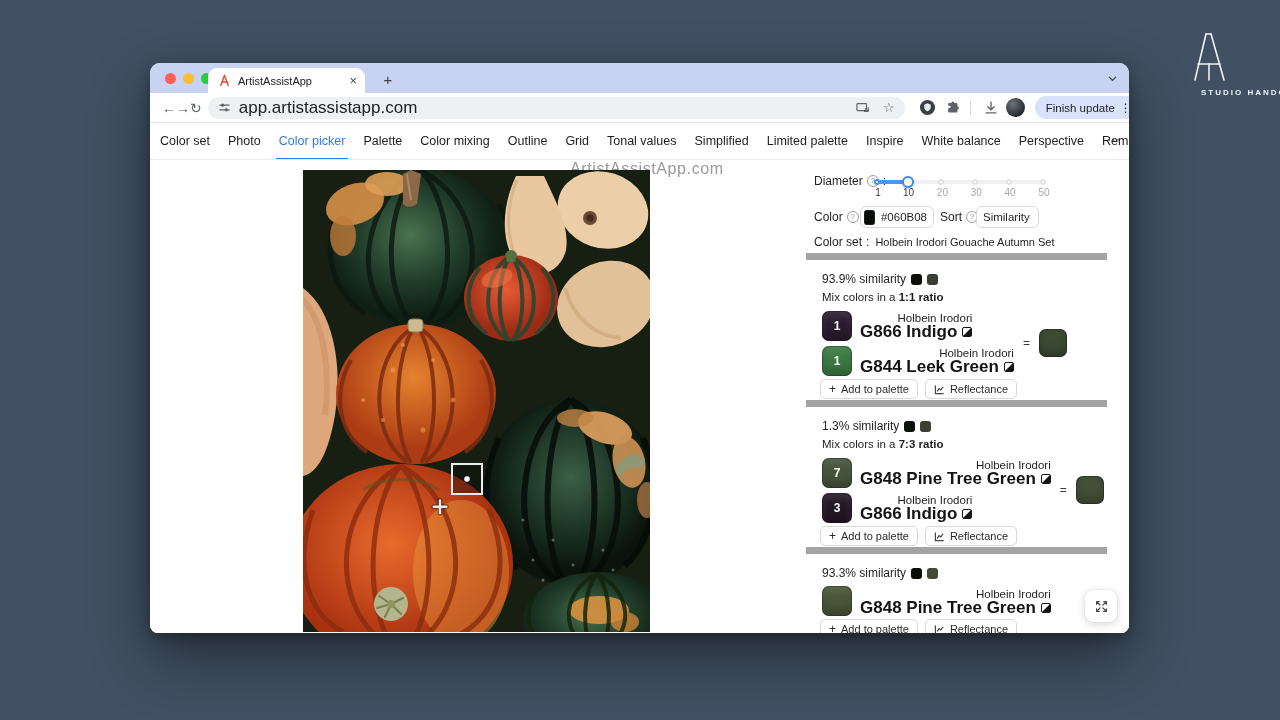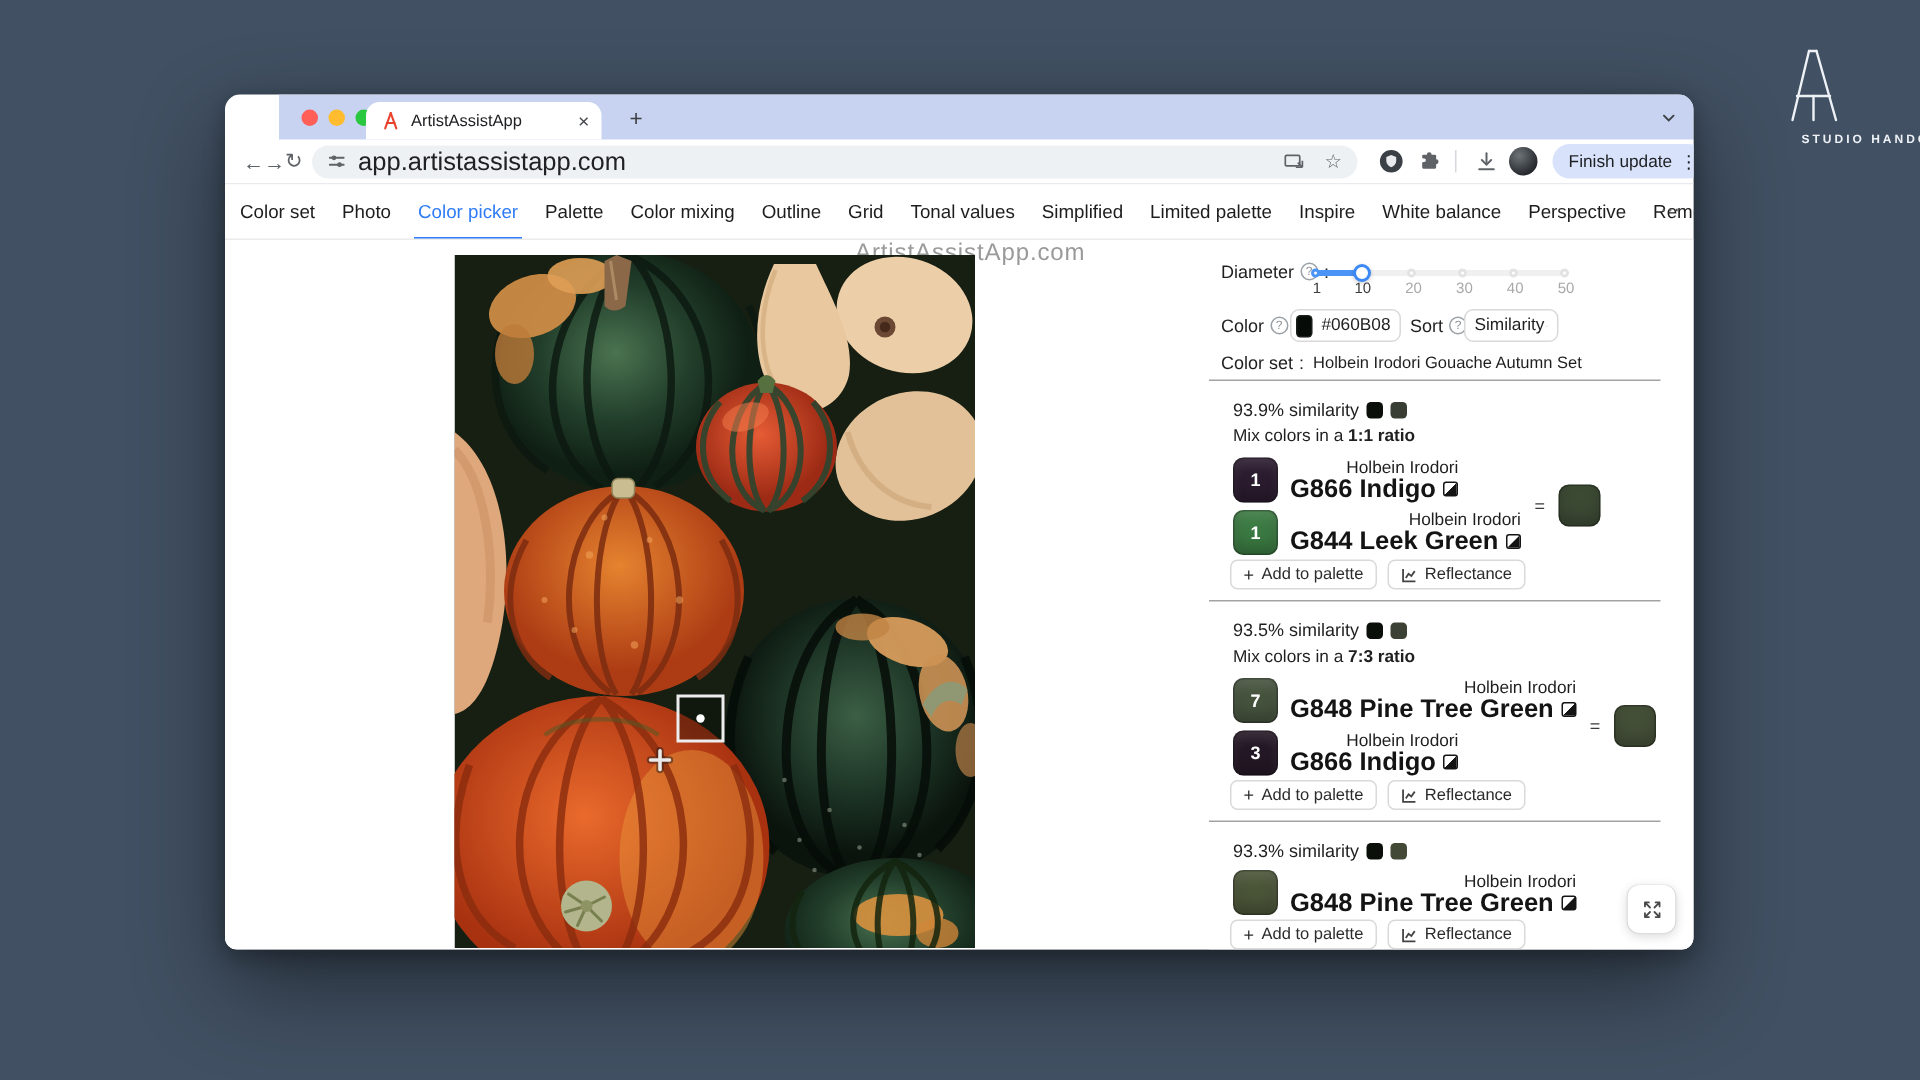--- a/index.html
+++ b/index.html
@@ -10,21 +10,21 @@
       linear-gradient(rgba(14,24,40,.30), rgba(14,24,40,0) 14px),
       #41506 2;
     background-color:#415062;}
   
   .studio{position:absolute;left:1162px;top:32px;width:96px;text-align:center;color:#eef2f7;}
   .studio svg{display:block;margin:0 auto;}
   .studio .studio-name{font-size:8px;font-weight:bold;letter-spacing:2px;margin-top:6px;white-space:nowrap;margin-left:39px;}
   
   .window{position:absolute;left:150px;top:63px;width:979px;height:570px;border-radius:10px 10px 8px 8px;
     overflow:hidden;background:#fff;box-shadow:0 24px 60px rgba(0,0,0,.45), 0 4px 14px rgba(0,0,0,.3);}
-  .tabstrip{position:absolute;left:0;top:0;right:0;height:41px;background:#c7d3f0;margin-left:36px;}
+  .tabstrip{position:absolute;left:0;top:0;right:0;height:41px;background:#c7d3f0;}
   .tl{position:absolute;top:10px;width:11px;height:11px;border-radius:50%;}
   .tl.red{left:15px;background:#ff5f57;}
   .tl.yellow{left:33px;background:#febc2e;}
   .tl.green{left:51px;background:#2ac840;}
   .btab{position:absolute;left:58px;top:5px;width:157px;height:25px;background:#fff;border-radius:9px 9px 0 0;
     display:flex;align-items:center;padding:0 8px 0 10px;}
   .btab-title{font-size:11px;color:#202124;flex:1;margin-left:7px;white-space:nowrap;overflow:hidden;}
   .btab-close{font-size:13px;color:#45494d;line-height:1;cursor:default;}
   .newtab{position:absolute;left:226px;top:4px;width:24px;height:24px;display:flex;align-items:center;justify-content:center;
     font-size:15px;color:#3d4043;}
@@ -72,21 +72,21 @@
   .mark{position:absolute;transform:translateX(-50%);font-size:10px;color:#a8a8a8;}
   .mark.on{color:#3d3d3d;}
   .hexbox{position:absolute;left:54px;top:46px;width:74px;height:22px;border:1px solid #d9d9d9;border-radius:6px;
     display:flex;align-items:center;padding:0 6px 0 3px;background:#fff;}
   .hexswatch{width:15px;height:15px;border-radius:3px;margin-right:6px;box-shadow:inset 0 0 0 1px rgba(255,255,255,.08);}
   .hexval{font-size:11.5px;color:#1f1f1f;}
   .select{position:absolute;left:170px;top:46px;width:63px;height:22px;border:1px solid #d9d9d9;border-radius:6px;background:#fff;
     display:flex;align-items:center;padding:0 6px;}
   .select .selval{font-size:11.5px;color:#1f1f1f;flex:1;}
   .cards{position:absolute;left:0;top:93px;right:0;bottom:0;}
-  .card{position:absolute;left:0;right:22px;border-top:1px solid #a3a3a3;padding:0 0 0 16px;}
+  .card{position:absolute;left:0;right:22px;border-top:7px solid #a3a3a3;padding:0 0 0 16px;}
   .card.c1{top:0;height:147px;}
   .card.c2{top:147px;height:147px;}
   .card.c3{top:294px;bottom:-10px;}
   .simrow{position:absolute;left:16px;top:12px;display:flex;align-items:center;gap:5px;font-size:12px;color:#1f1f1f;}
   .mini{width:11px;height:11px;border-radius:3px;}
   .mini:first-of-type{margin-left:4px;}
   .mixrow{position:absolute;left:16px;top:31px;font-size:11.5px;color:#1f1f1f;}
   .mixrow b{font-weight:bold;}
   .mixarea{position:absolute;left:16px;display:flex;align-items:center;}
   .c1 .mixarea,.c2 .mixarea{top:48px;}
@@ -501,21 +501,21 @@
                     <path d="M1.5 1.5 v9 h9" stroke="#434343" stroke-width="1.3" fill="none"></path>
                     <path d="M3.5 8 L5.5 5 L7.5 6.5 L10 3" stroke="#434343" stroke-width="1.3" fill="none"></path>
                   </svg>
                 <span>Reflectance</span>
               </div>
             </div>
           </div>
 
           <div class="card c2">
             <div class="simrow">
-              <span>93.5% similarity</span>
+              <span>1.3% similarity</span>
               <span class="mini" style="background: rgb(11, 15, 10);"></span>
               <span class="mini" style="background: rgb(59, 66, 53);"></span>
             </div>
             <div class="mixrow"><span>Mix colors in a</span> <b>7:3 ratio</b></div>
             <div class="mixarea">
               <div class="partscol">
                 <div class="part">
                   <div class="pswatch" style="background: rgb(70, 84, 62);">
                       <span>7</span>
                     </div>

